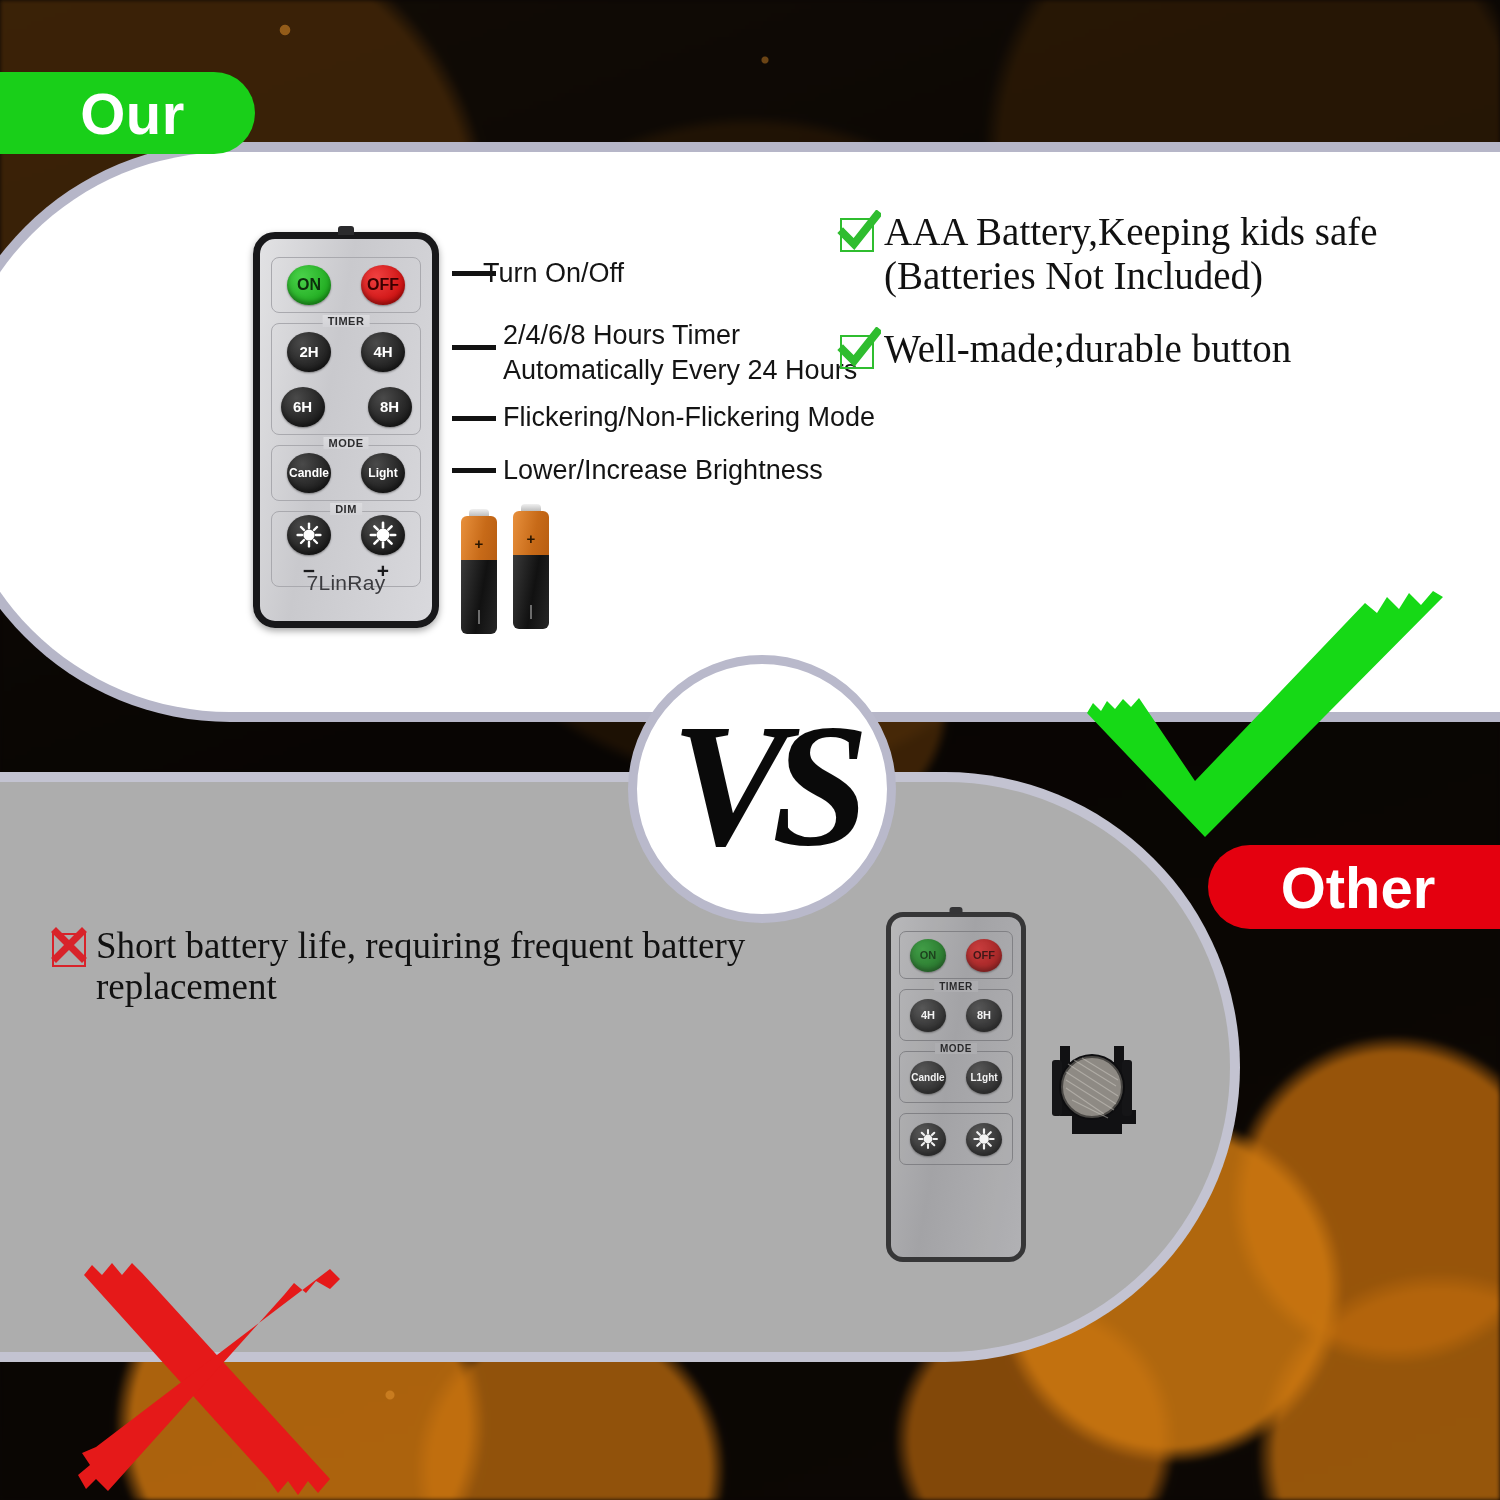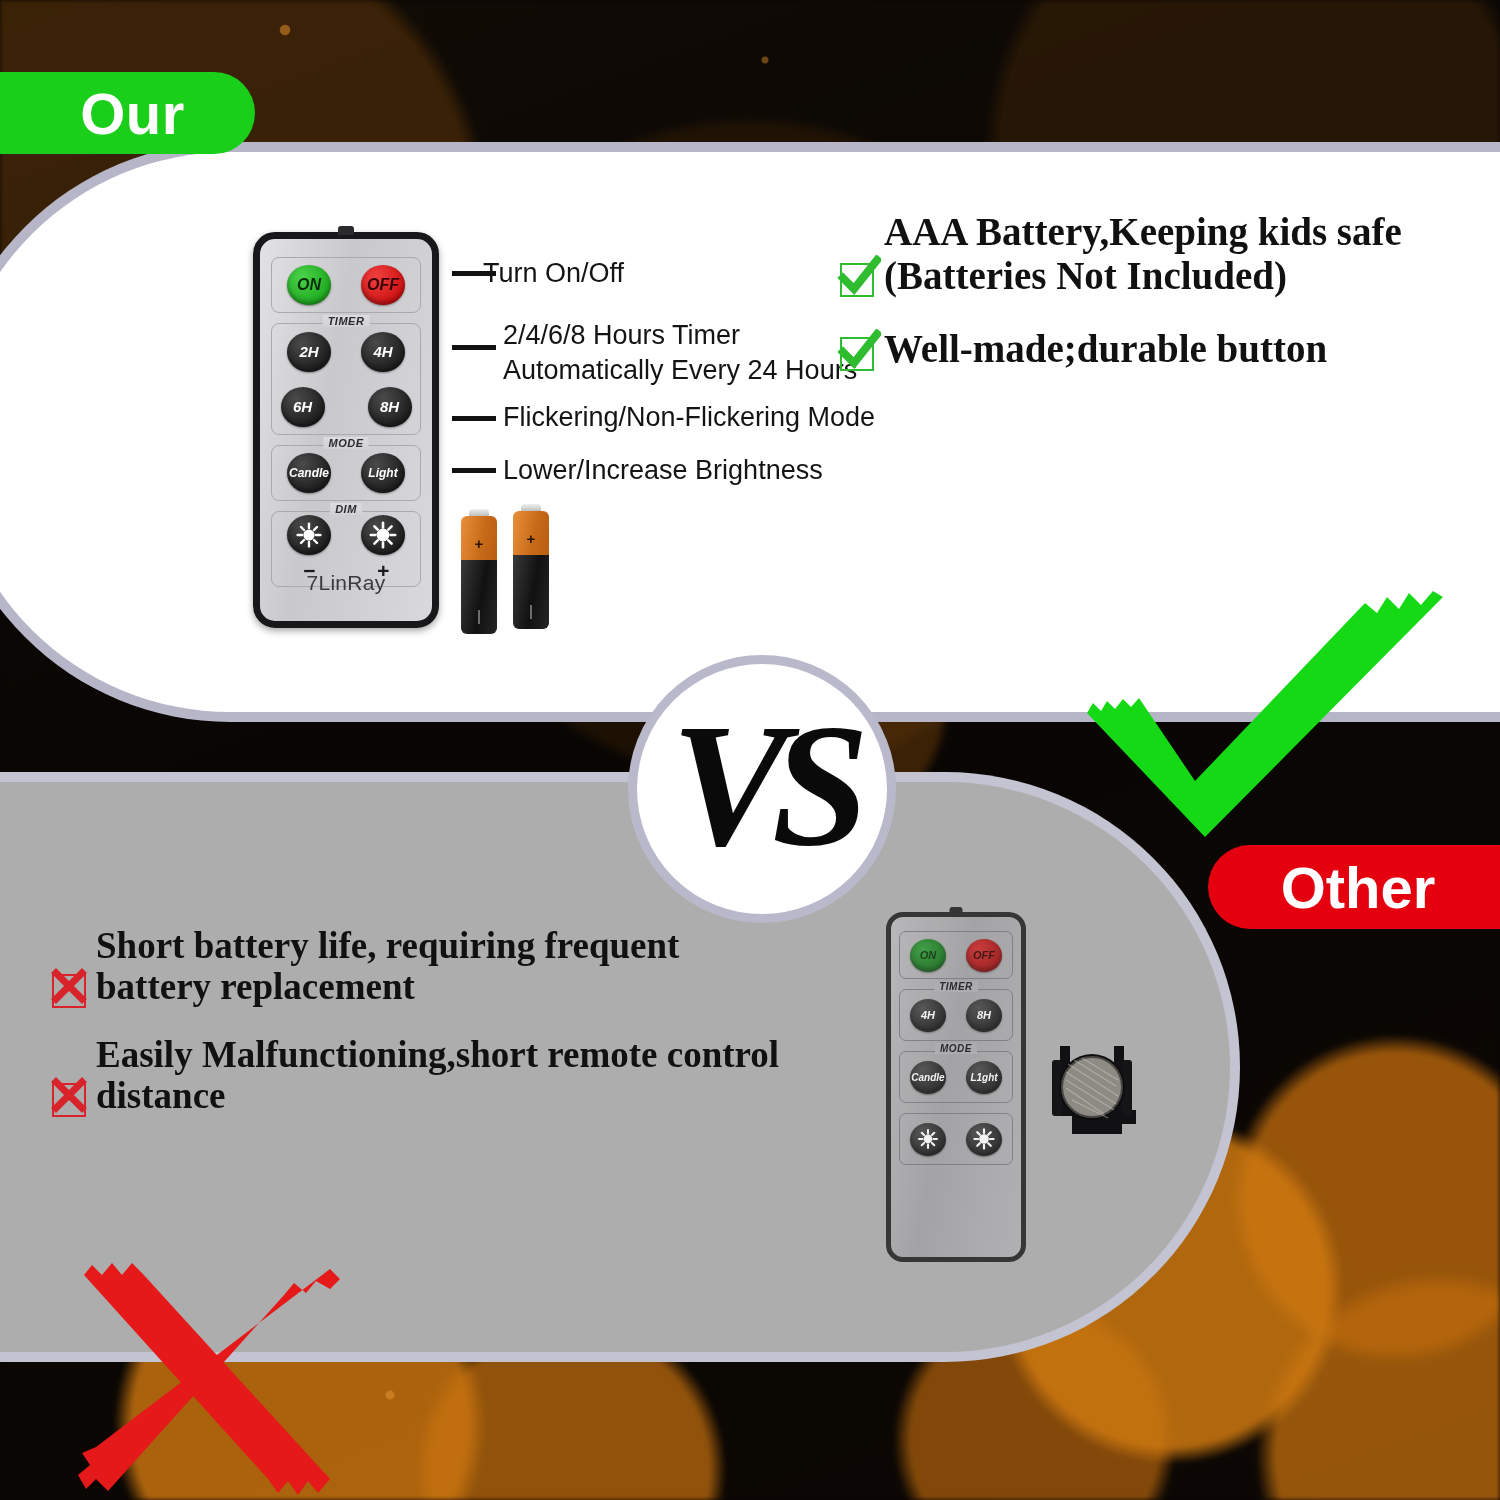--- a/index.html
+++ b/index.html
@@ -77,21 +77,21 @@
 
   
   #remote-our{
     position:absolute;left:253px;top:232px;width:186px;height:396px;
     background:linear-gradient(100deg,#e2e2e4 0%,#c9c9cd 40%,#d9d9dd 100%);
     border:7px solid #18181a;border-radius:22px;z-index:20;box-sizing:border-box;
     box-shadow:0 3px 7px rgba(0,0,0,.35);
   }
   #remote-our .ir{position:absolute;left:50%;top:-13px;transform:translateX(-50%);
     width:16px;height:9px;background:#2a2a2c;border-radius:3px 3px 0 0;}
-  .grp{position:absolute;left:11px;right:11px;border:1px solid #a9a9ae;border-radius:8px;font-style:italic;}
+  .grp{position:absolute;left:11px;right:11px;border:1px solid #a9a9ae;border-radius:8px;}
   .grp-label{position:absolute;left:50%;top:-9px;transform:translateX(-50%);
     background:linear-gradient(#dcdcdf,#d2d2d6);padding:0 5px;font-size:11px;
     font-weight:bold;color:#2c2c2e;letter-spacing:.5px;}
   .btn-row{display:flex;justify-content:space-around;align-items:center;height:100%;}
   .rbtn{width:44px;height:40px;border-radius:50%;display:flex;align-items:center;
     justify-content:center;font-size:16px;font-weight:bold;color:#fff;
     box-shadow:inset 0 -3px 5px rgba(0,0,0,.35), 0 1px 2px rgba(0,0,0,.4);}
   .rbtn.on{background:radial-gradient(circle at 35% 30%,#4ad24a,#109c10);color:#0c2e0c;}
   .rbtn.off{background:radial-gradient(circle at 35% 30%,#f04040,#c00000);color:#3a0000;}
   .rbtn.blk{background:radial-gradient(circle at 35% 28%,#4a4a4a,#0d0d0d);font-size:15px;}
@@ -112,21 +112,21 @@
     background:linear-gradient(100deg,#e8903c,#c76a18 60%,#b85e12);border-radius:6px 6px 0 0;}
   .battery .top .plus{position:absolute;left:50%;top:20px;transform:translateX(-50%);
     color:#2a1600;font-size:15px;font-weight:bold;line-height:1;}
   .battery .body{position:absolute;left:0;top:44px;width:100%;height:74px;
     background:linear-gradient(100deg,#3a3a3a,#111 55%,#262626);border-radius:0 0 6px 6px;}
   .battery .body .tick{position:absolute;left:50%;bottom:10px;transform:translateX(-50%);
     width:2px;height:14px;background:#6d6d6d;}
 
   
   #features{position:absolute;left:840px;top:210px;width:640px;z-index:25;}
-  .feat{display:flex;align-items:flex-end;margin-bottom:30px;font-weight:bold;}
+  .feat{display:flex;align-items:flex-start;margin-bottom:30px;}
   .mark{flex:0 0 auto;width:34px;height:34px;position:relative;margin-right:10px;margin-top:8px;}
   .mark .box{position:absolute;inset:0;border:2px solid #2fbd2f;}
   .mark.x .box{border-color:#d8232a;}
   .mark svg{position:absolute;left:-3px;top:-8px;width:44px;height:44px;}
   .feat-text{font-family:"Liberation Serif", serif;font-size:39px;color:#111;line-height:1.12;}
 
   
   #drawbacks{position:absolute;left:52px;top:925px;width:740px;z-index:25;}
   #drawbacks .feat{margin-bottom:26px;}
   #drawbacks .feat-text{font-size:37px;}
@@ -305,29 +305,20 @@
 <div id="drawbacks">
   <div class="feat">
     <div class="mark x">
       <div class="box"></div>
       <svg viewBox="0 0 44 44">
           <path d="M7 7 L33 33 M33 7 L7 33" fill="none" stroke="#d8232a" stroke-width="7" stroke-linecap="square"></path>
         </svg>
     </div>
     <div class="feat-text">Short battery life, requiring frequent battery replacement</div>
   </div>
-  <div class="feat">
-    <div class="mark x">
-      <div class="box"></div>
-      <svg viewBox="0 0 44 44">
-          <path d="M7 7 L33 33 M33 7 L7 33" fill="none" stroke="#d8232a" stroke-width="7" stroke-linecap="square"></path>
-        </svg>
-    </div>
-    <div class="feat-text">Easily Malfunctioning,short remote control distance</div>
-  </div>
 </div>
 
 <div id="remote-other">
   <div class="ir"></div>
   <div class="grp" style="top:14px;height:46px;">
     <div class="btn-row">
       <div class="rbtn on">ON</div>
       <div class="rbtn off">OFF</div>
     </div>
   </div>

